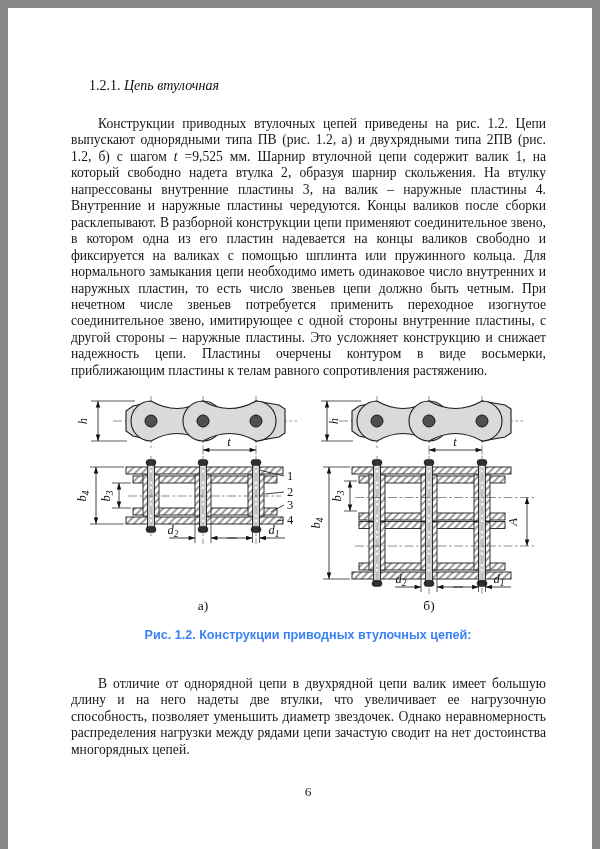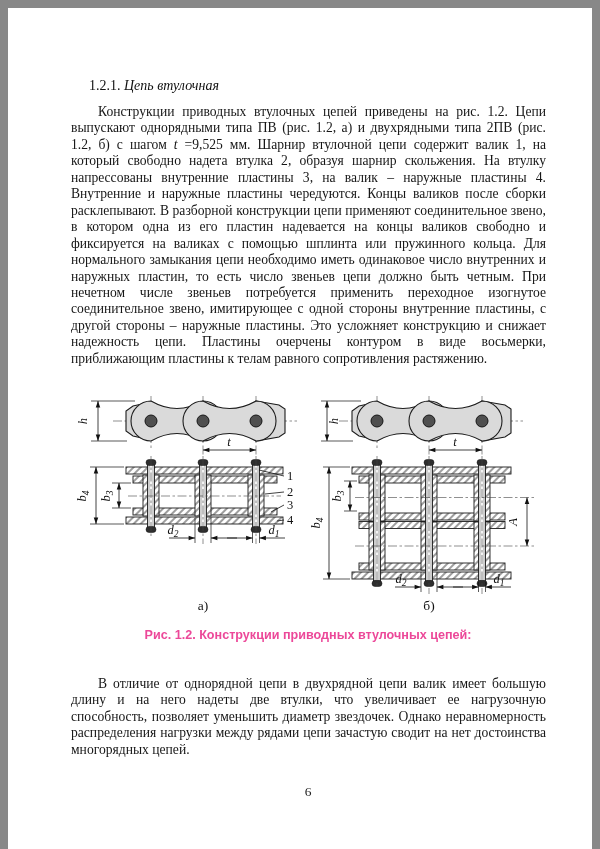--- a/index.html
+++ b/index.html
@@ -13,28 +13,28 @@
     position:absolute; left:81px; top:70px; font-size:14px;
     white-space:nowrap;
   }
   .heading .num{font-style:normal;}
   .heading .ttl{font-style:italic;}
   .bodytext{
     position:absolute; left:63px; width:475px;
     font-size:13.6px; line-height:16.45px; text-align:justify;
     text-indent:27px; color:#161616;
   }
-  .p1{top:96px; height:282px; overflow:hidden;}
+  .p1{top:108px; height:282px; overflow:hidden;}
   .p2{top:668px; height:90px; overflow:hidden;font-family:Liberation Serif, serif;}
   .bodytext .tsym{font-style:italic;}
   .figure-svg{position:absolute; left:57px; top:378px;}
   .caption{
     position:absolute; left:40px; top:619px; width:520px; text-align:center;
     font-family:"Liberation Sans", sans-serif; font-size:12.6px; line-height:16.5px;
-    color:#ec4899;
+    color:#3b82f6;
   }
   .caption .c1{font-weight:bold;}
   .pagenum{
     position:absolute; left:0; top:776px; width:600px; text-align:center;
     font-size:13.5px; color:#222;
   }
   
   .oln{fill:#dadada; stroke:#1c1c1c; stroke-width:1.1;}
   .hrect{fill:url(#hat); stroke:#1c1c1c; stroke-width:0.9;}
   .pinrect{fill:#cdcdcd; stroke:#1c1c1c; stroke-width:0.9;}

